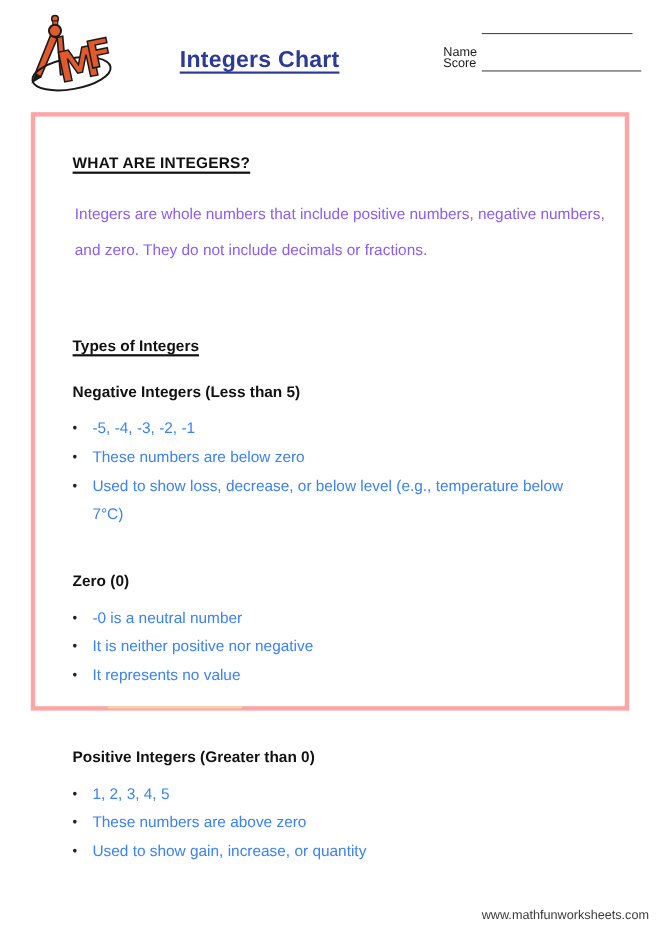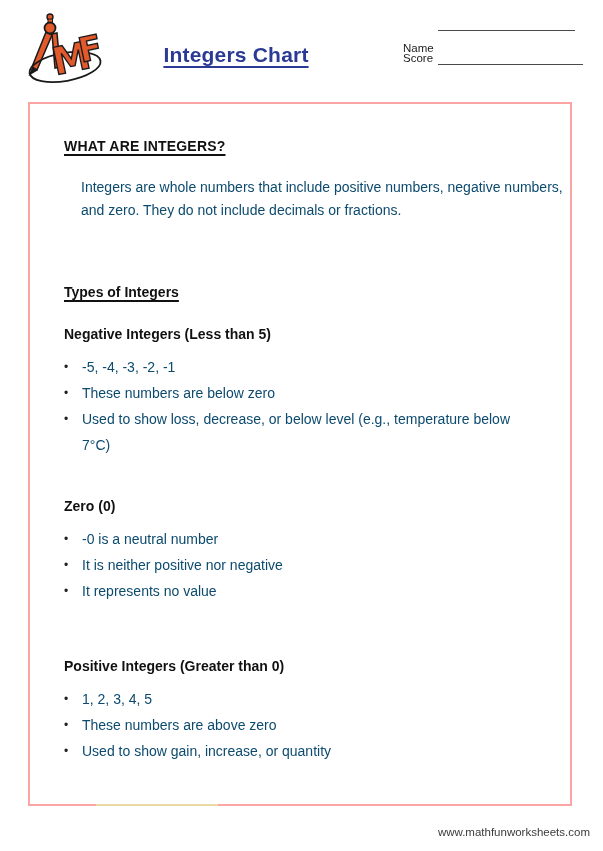--- a/index.html
+++ b/index.html
@@ -22,43 +22,43 @@
     position:absolute; font-size:11.5px; color:#1c1c1c;
   }
   .name-label { left:403px; top:18px;margin-top:24px; }
   .score-label { left:403px; top:52px; }
   .field-line { position:absolute; border-bottom:1.5px solid #4a4a4a; height:14px; }
   .name-line  { left:438px; top:17px; width:137px; }
   .score-line { left:438px; top:51px; width:145px; }
 
   
   .box {
-    position:absolute; left:28px; top:102px; width:544px; height:704px;
-    border:2px solid #fca5a5; background:#ffffff; padding:34px 28px 0 34px;
+    position:absolute; left:28px; top:102px; width:544px; height:544px;
+    border:4px solid #fca5a5; background:#ffffff; padding:34px 28px 0 34px;
   }
   .intro-heading {
     font-size:14px; font-weight:bold; color:#111111;
     text-decoration:underline; text-decoration-thickness:1.5px; text-underline-offset:3px;
     letter-spacing:0.2px;
   }
   .intro-text {
-    margin:22px 0 0 17px; width:486px; font-size:14px; line-height:23px; color:#0c4a6e;
+    margin:22px 0 0 2px; width:486px; font-size:14px; line-height:33px; color:#8b5cf6;
   }
   .types-heading {
     margin-top:62px; font-size:14px; font-weight:bold; color:#111111;
     text-decoration:underline; text-decoration-thickness:1.5px; text-underline-offset:3px;
   }
   .section-heading { font-size:14px; font-weight:bold; color:#111111; }
   .sec-1 .section-heading { margin-top:26px; }
   .sec-2 .section-heading { margin-top:40px; }
   .sec-3 .section-heading { margin-top:54px; }
   .bullet-list { list-style:none; margin-top:12px; }
   .bullet-item { display:flex; line-height:26px; font-size:14px; }
   .marker { width:18px; flex:0 0 18px; font-size:12px; color:#231f20; }
-  .bullet-text { max-width:458px; color:#0c4a6e; }
+  .bullet-text { max-width:458px; color:#3b82f6; }
   .cutoff-line {
     position:absolute; left:66px; bottom:-2px; width:122px; height:2.5px;
     background:#ead9a2;
   }
 
   
   .site-url {
     position:absolute; right:13px; top:826px; font-size:11.5px; color:#3b3b3b;
   }
 </style>

